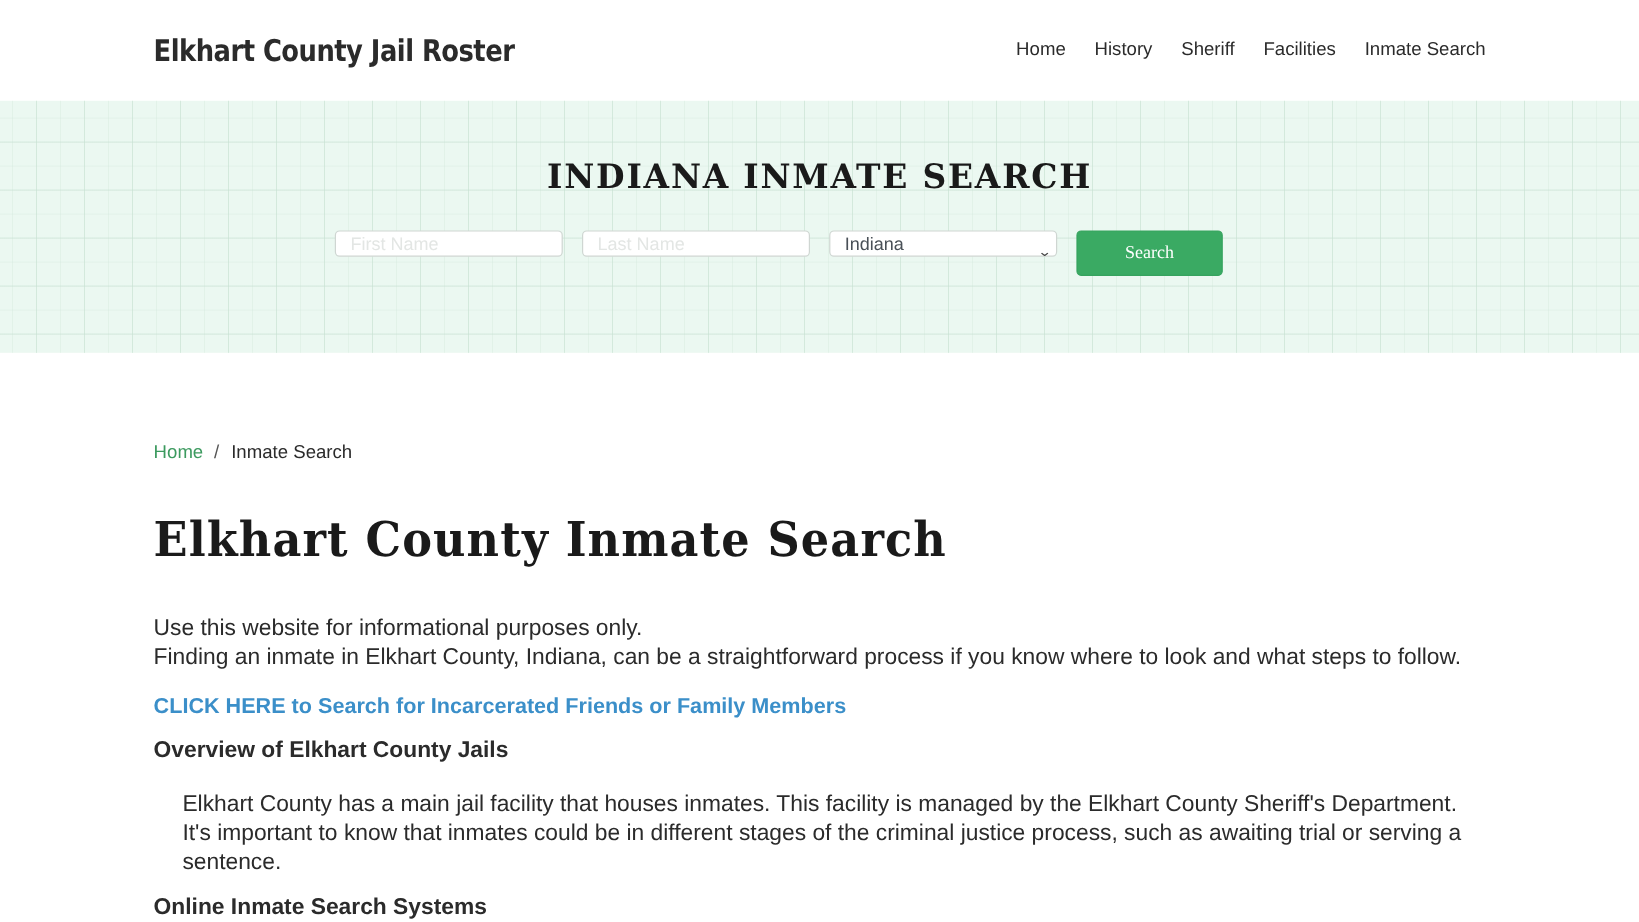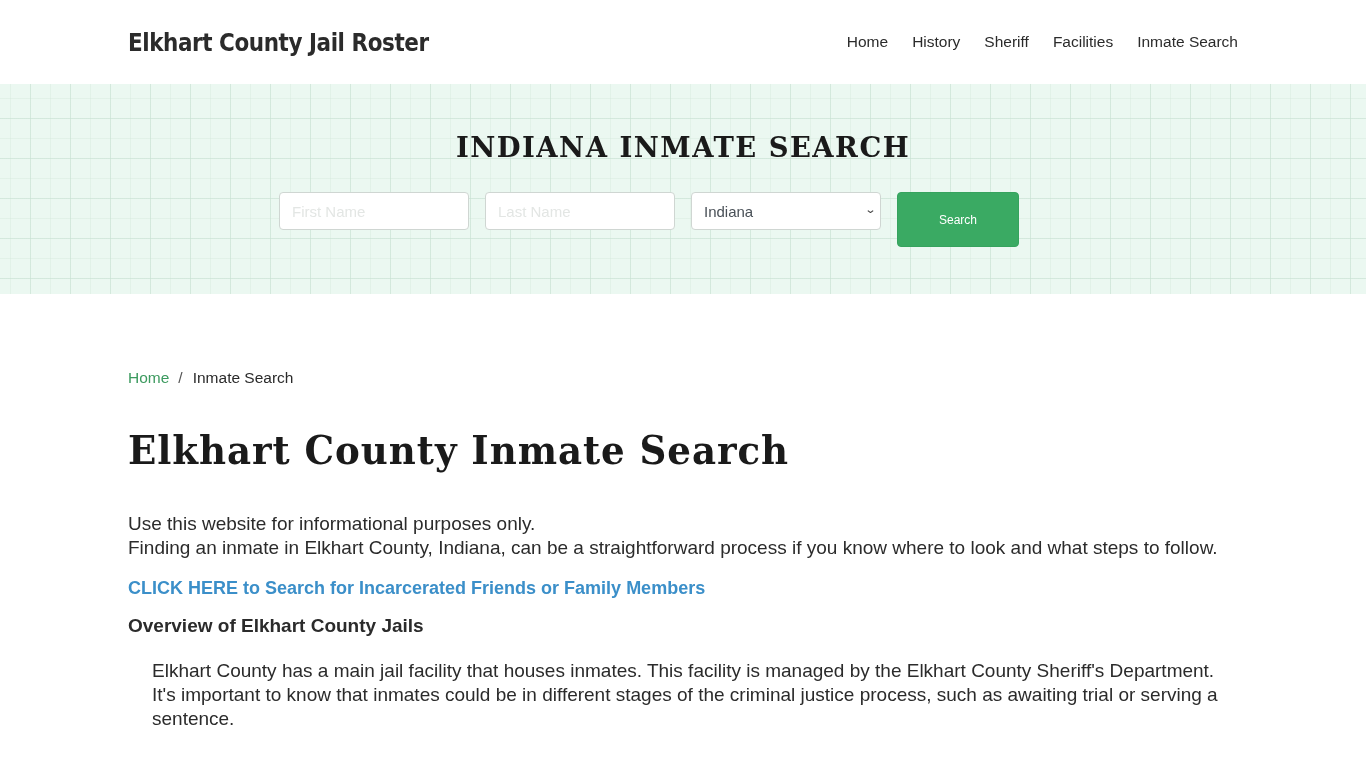--- a/index.html
+++ b/index.html
@@ -37,36 +37,36 @@
   }
   .hero-title {
     position: absolute; top: 47px; left: 0; right: 0;
     font-family: "DejaVu Serif", serif; font-weight: bold; font-size: 28px; letter-spacing: 1.5px;
     color: #1a1a1a; transform: scaleX(0.98);
   }
   .search-form {
     position: absolute; top: 108px; left: 279px; display: flex; gap: 16px;
   }
   .search-form input, .search-form select {
-    width: 190px; height: 38px; border: 1px solid #cfd6d2; border-radius: 4px; background: #ffffff;
+    width: 190px; height: 22px; border: 1px solid #cfd6d2; border-radius: 4px; background: #ffffff;
     font-family: "Liberation Sans", sans-serif; font-size: 15px; padding: 0 12px; color: #495057;
   }
   .search-form input::placeholder { color: #e3e6e4; }
   .search-form select {
     appearance: none; -webkit-appearance: none;
     background-image: none; position: relative;
   }
   .select-wrap { position: relative; }
   .select-wrap .chev {
     position: absolute; right: 6px; top: 11px; font-size: 11px; color: #444; pointer-events: none;
     transform: scaleX(1.3);
   }
   .search-btn {
-    width: 122px; height: 55px; background: #3aaa63; border: 1px solid #36a35e; border-radius: 4px;
-    color: #ffffff; font-family: Liberation Sans, sans-serif; font-size: 12px; cursor: pointer;
+    width: 122px; height: 38px; background: #3aaa63; border: 1px solid #36a35e; border-radius: 4px;
+    color: #ffffff; font-family: Liberation Serif, serif; font-size: 15px; cursor: pointer;
   }
 
   
   .main { padding: 0 128px; }
   .breadcrumb { margin-top: 75px; font-size: 15.5px; display: flex; align-items: center; height: 18px; }
   .breadcrumb a { color: #3c9a5f; text-decoration: none; }
   .breadcrumb .sep { color: #555; margin: 0 10px 0 9px; }
   .breadcrumb .current { color: #2b2b2b; }
 
   .page-title {
@@ -120,14 +120,15 @@
   </nav>
 
   <h1 class="page-title">Elkhart County Inmate Search</h1>
 
   <div class="content">
     <p class="p1">Use this website for informational purposes only.</p>
     <p class="p2">Finding an inmate in Elkhart County, Indiana, can be a straightforward process if you know where to look and what steps to follow.</p>
     <a class="cta">CLICK HERE to Search for Incarcerated Friends or Family Members</a>
     <p class="h-sub h1s">Overview of Elkhart County Jails</p>
     <p class="p3">Elkhart County has a main jail facility that houses inmates. This facility is managed by the Elkhart County Sheriff's Department. It's important to know that inmates could be in different stages of the criminal justice process, such as awaiting trial or serving a sentence.</p>
+    <p class="h-sub h2s">Online Inmate Search Systems</p>
   </div>
 </main>
 
 </body></html>

